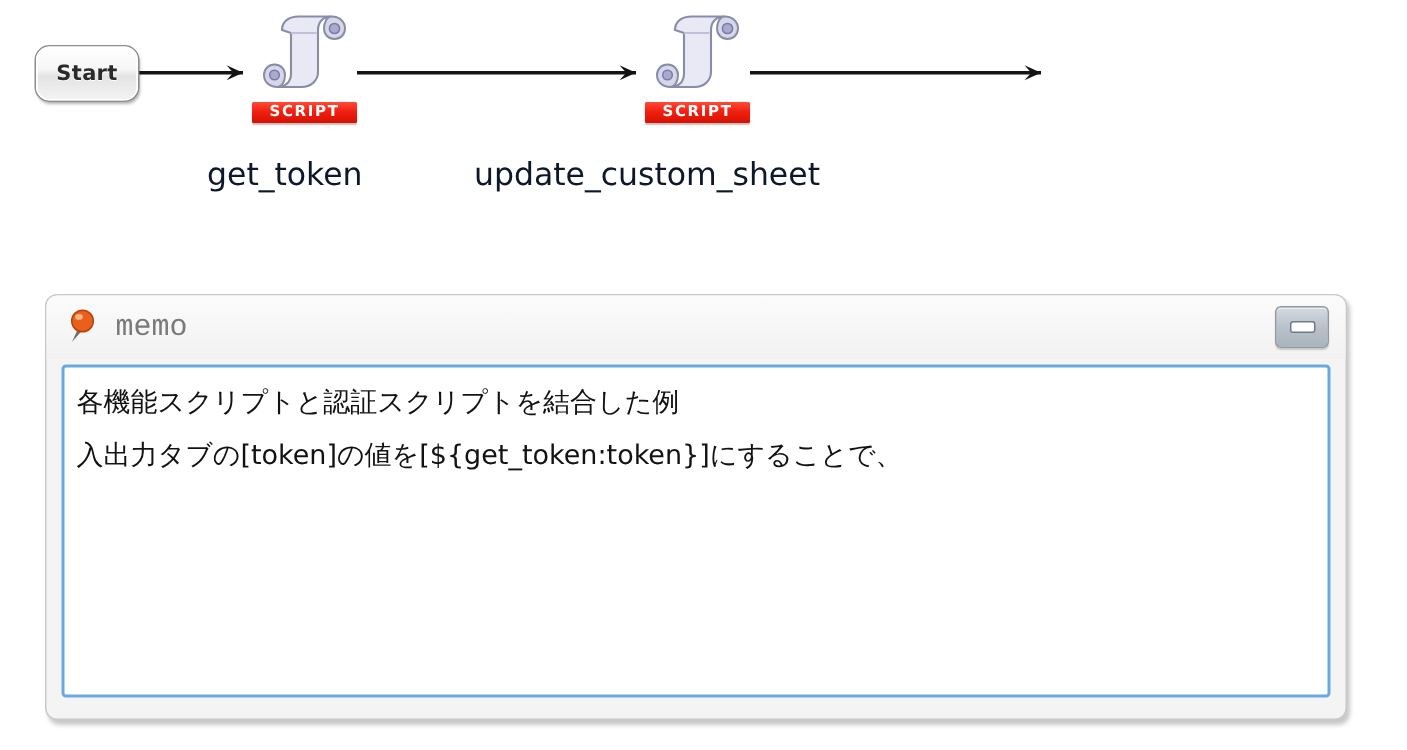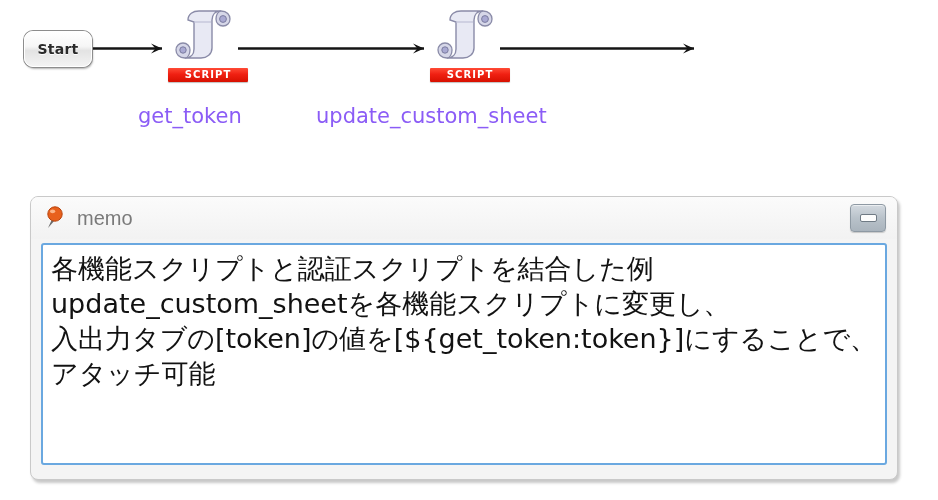--- a/index.html
+++ b/index.html
@@ -60,21 +60,21 @@
     position: absolute;
     left: 5px;
     top: 0;
     width: 62px;
     height: 58px;
   }
   .script-badge {
     position: absolute;
     left: 2px;
     top: 60px;
-    width: 80px;
+    width: 70px;
     height: 14px;
     background: linear-gradient(to bottom, #ff4b36 0%, #f02012 45%, #d71000 100%);
     border-radius: 1px;
     display: flex;
     align-items: center;
     justify-content: center;
     box-shadow: 0 1px 1px rgba(0,0,0,0.25);
   }
   .script-badge span {
     font-family: "DejaVu Sans", "Liberation Sans", sans-serif;
@@ -83,21 +83,21 @@
     color: #ffffff;
     letter-spacing: 1.1px;
     line-height: 1;
   }
 
   .node-label {
     position: absolute;
     top: 104px;
     font-family: "DejaVu Sans", "Liberation Sans", sans-serif;
     font-size: 21px;
-    color: #8b5cf6;
+    color: #0f172a;
     white-space: nowrap;
   }
   #label-get-token { left: 138px; }
   #label-update-custom-sheet { left: 316px; text-align: center; }
 
   .arrow-svg { position: absolute; top: 0; left: 0; }
 
   
   #memo-panel {
     position: absolute;
@@ -120,21 +120,21 @@
     background: linear-gradient(to bottom, #fbfbfb 0%, #f2f2f2 100%);
     border-radius: 7px 7px 0 0;
   }
   #memo-pin-icon {
     width: 24px;
     height: 26px;
     margin-right: 10px;
     flex: none;
   }
   #memo-title {
-    font-family: Liberation Sans, sans-serif;
+    font-family: Liberation Mono, monospace;
     font-size: 20px;
     color: #7a7a7a;
   }
   #memo-minimize-button {
     position: absolute;
     right: 11px;
     top: 7px;
     width: 34px;
     height: 26px;
     border-radius: 4px;
@@ -163,21 +163,21 @@
     height: 222px;
     box-sizing: border-box;
     background: #ffffff;
     border: 2px solid #6aa8e0;
     border-radius: 3px;
     padding: 6px 8px 0 8px;
     overflow: hidden;
   }
   .memo-line {
     font-family: "DejaVu Sans", "Liberation Sans", sans-serif;
-    font-size: 27px;
+    font-size: 18px;
     line-height: 35px;
     color: #121212;
     white-space: pre;
   }
 </style>
 </head>
 <body>
 
 <div id="flow-diagram">
 
@@ -239,17 +239,15 @@
       <ellipse cx="9.6" cy="6.3" rx="2.6" ry="1.9" fill="#ffc39a" opacity="0.85"></ellipse>
     </svg>
     <div id="memo-title">memo</div>
     <div id="memo-minimize-button">
       <div id="memo-minimize-glyph"></div>
     </div>
   </div>
 
   <div id="memo-textarea">
     <div class="memo-line">各機能スクリプトと認証スクリプトを結合した例</div>
-    <div class="memo-line">update_custom_sheetを各機能スクリプトに変更し、</div>
     <div class="memo-line">入出力タブの[token]の値を[${get_token:token}]にすることで、</div>
-    <div class="memo-line">アタッチ可能</div>
   </div>
 </div>
 
 </body></html>

